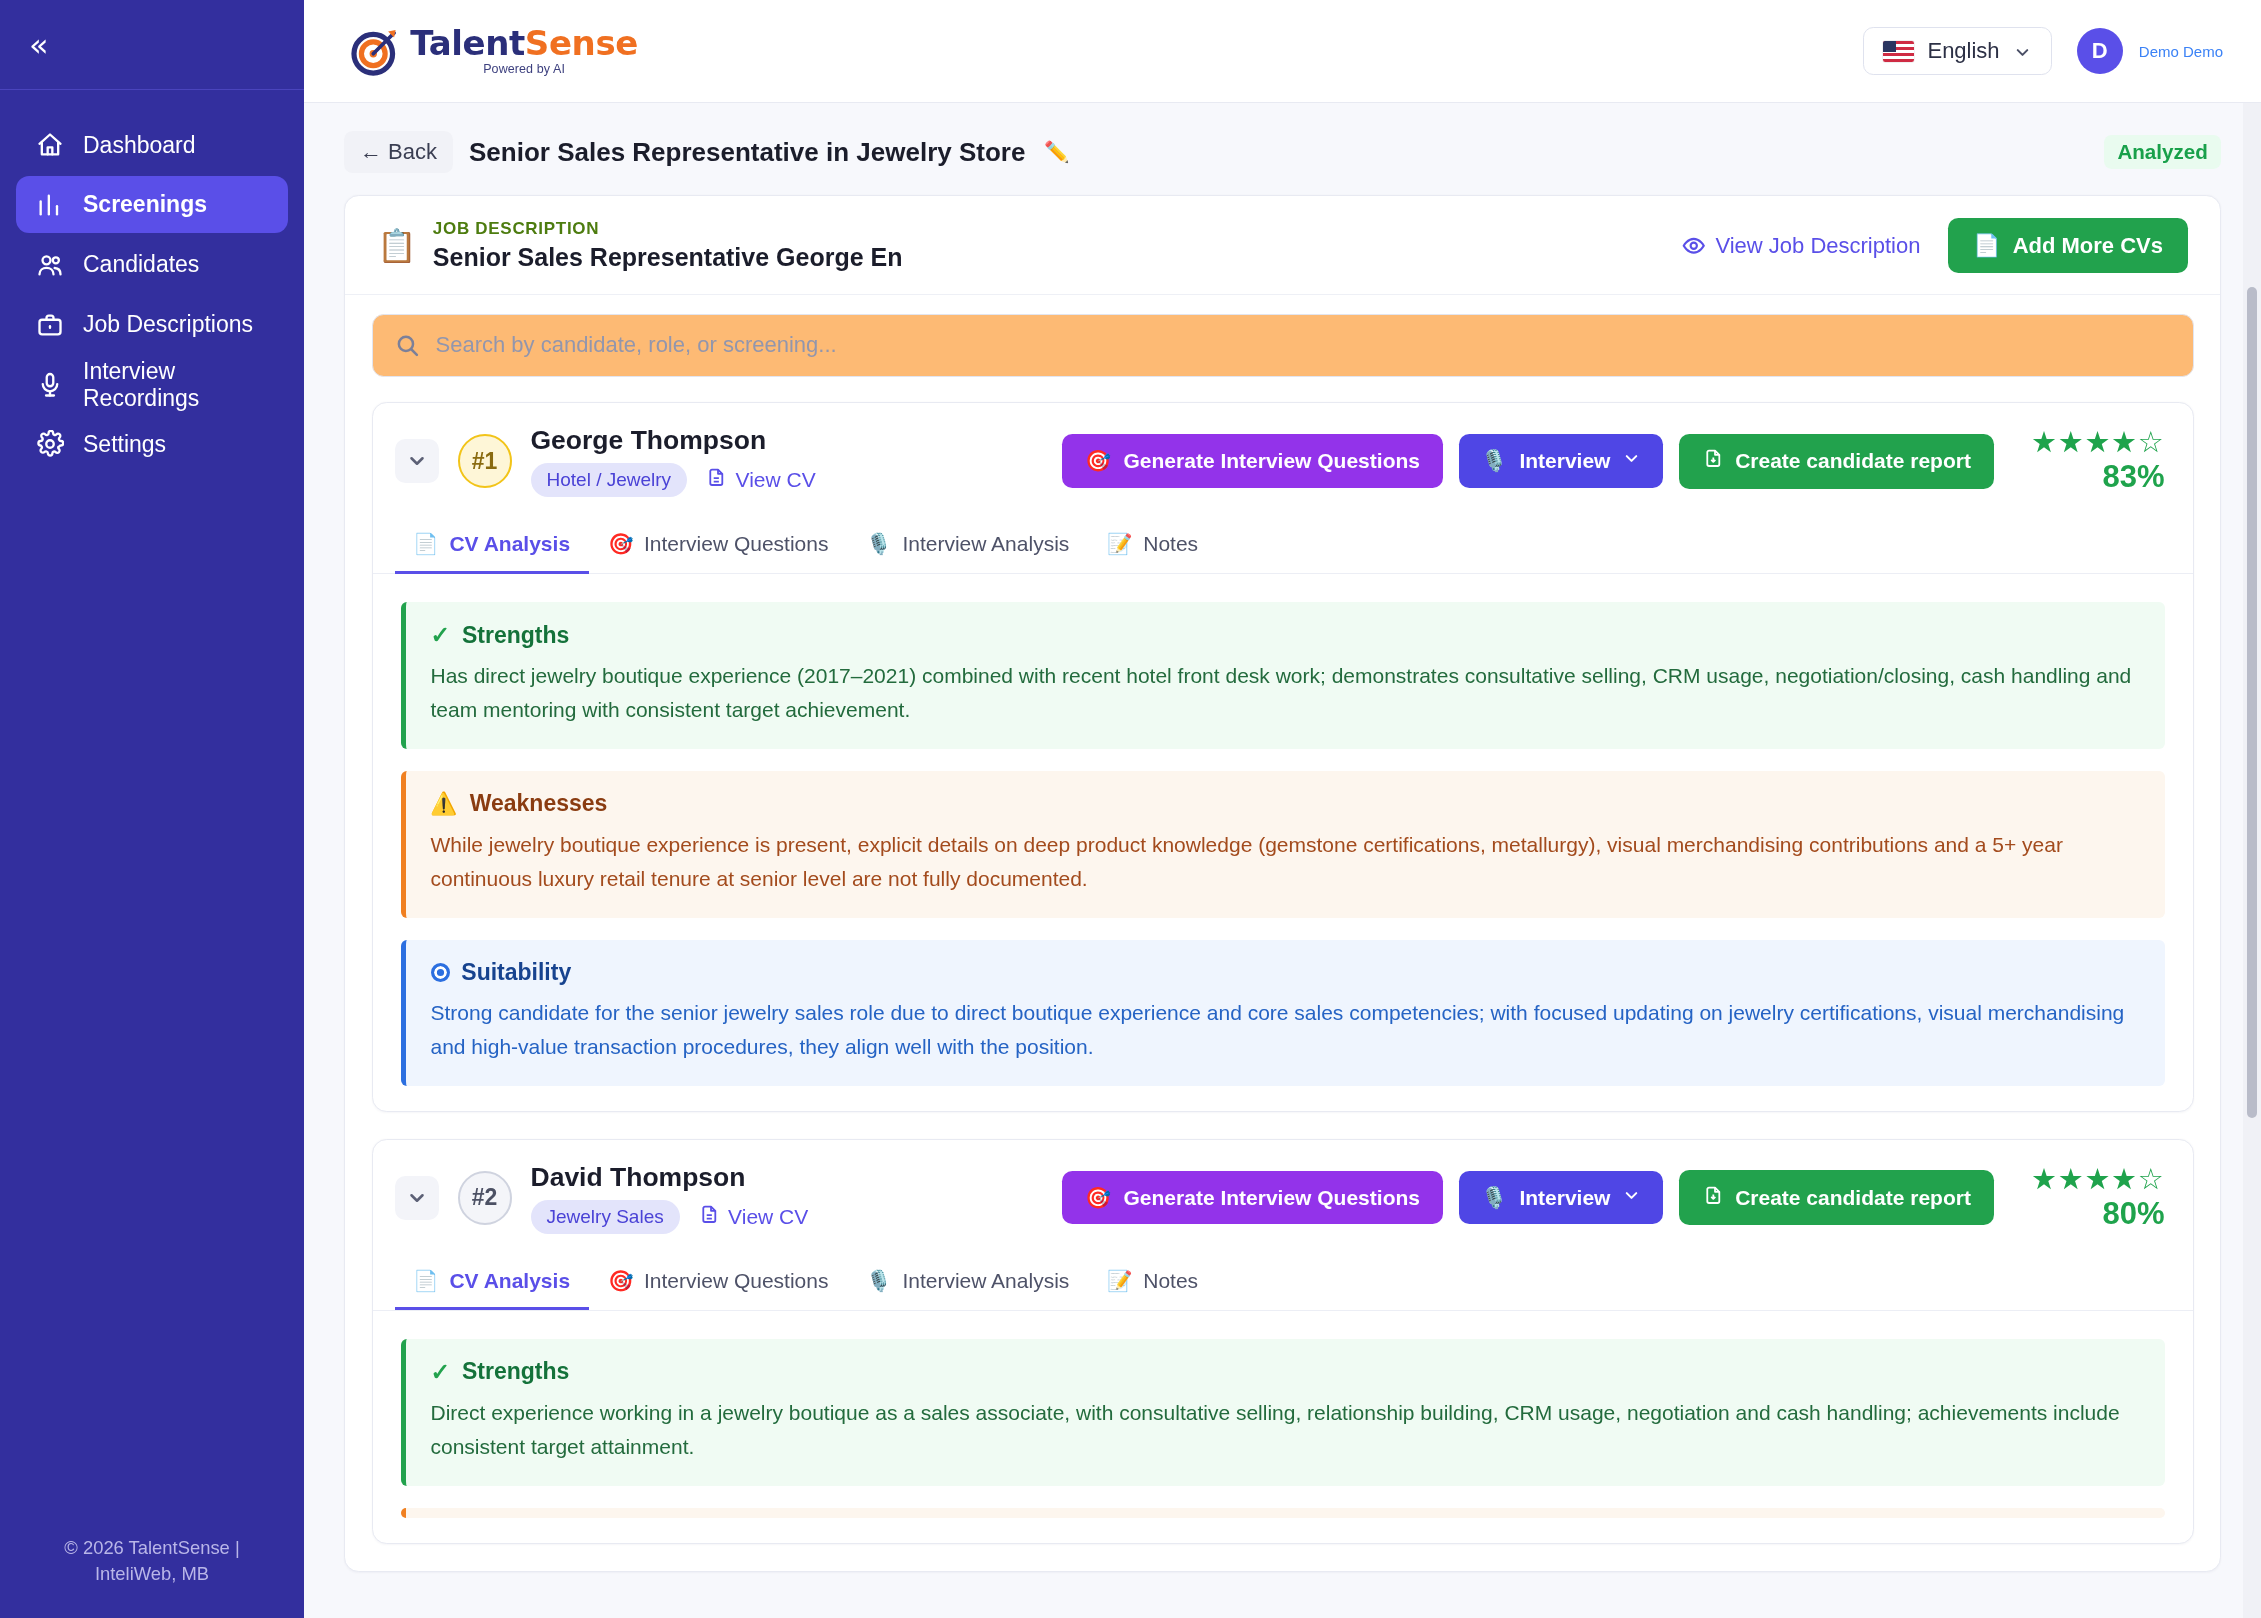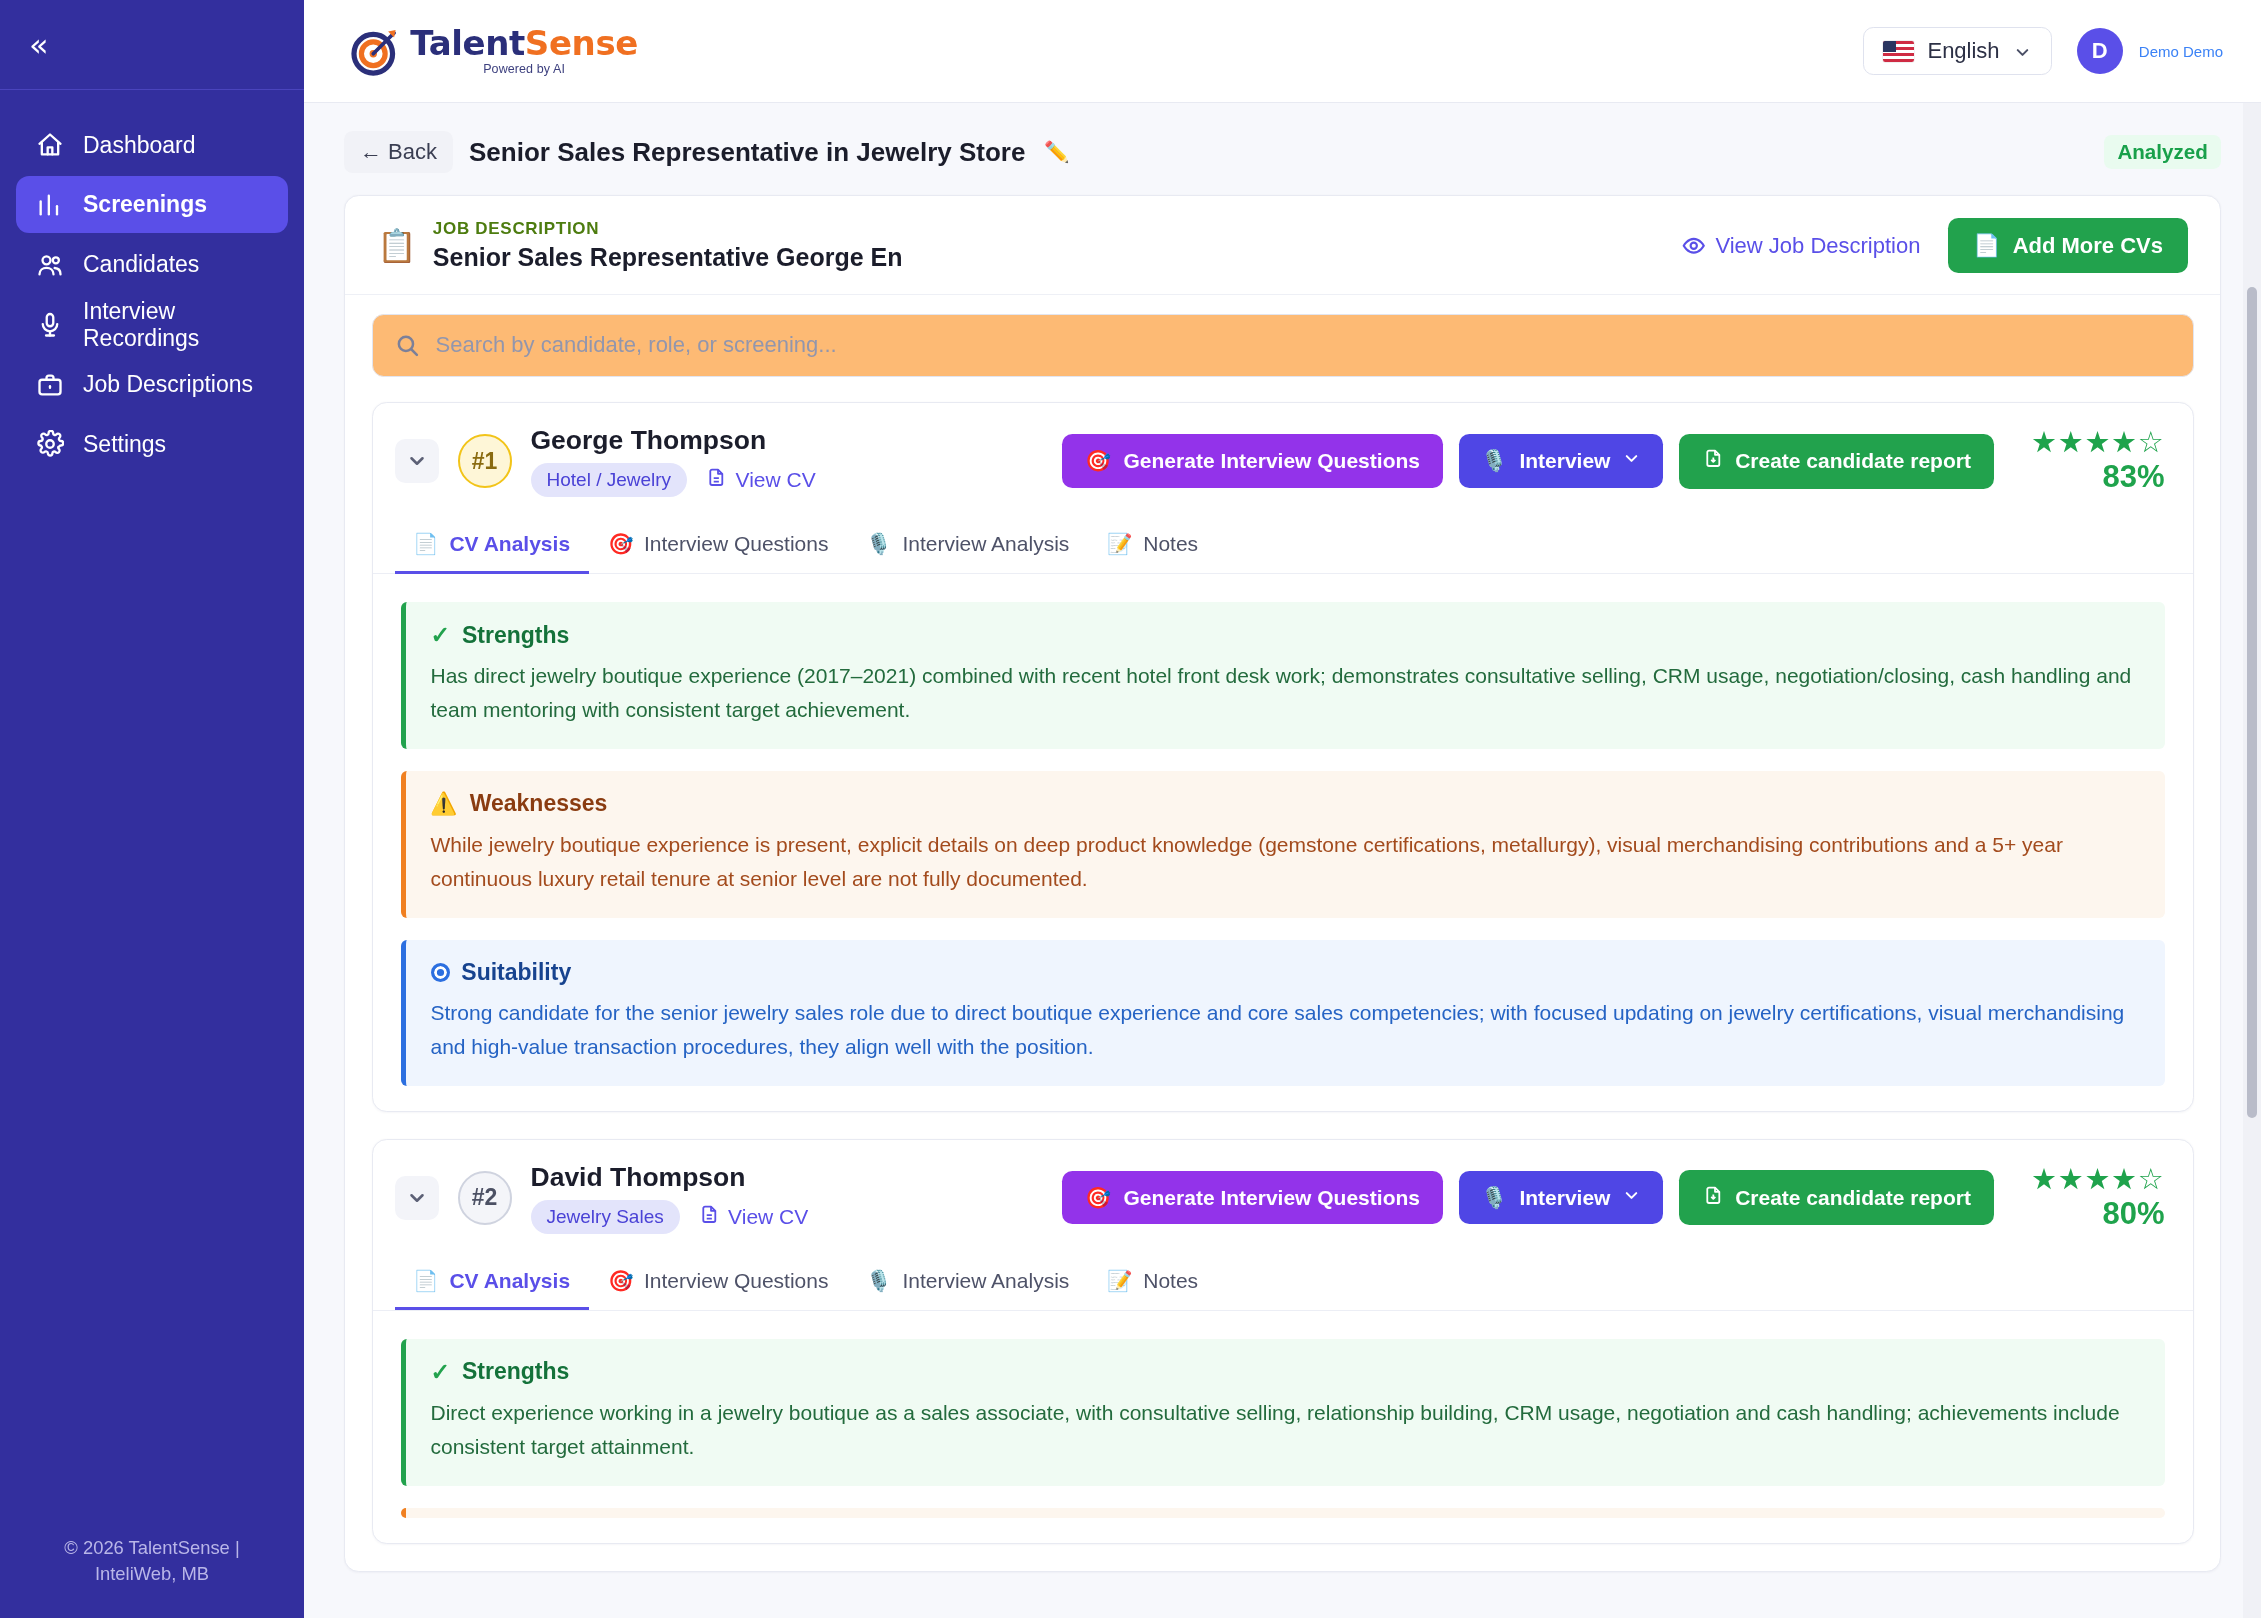--- a/index.html
+++ b/index.html
@@ -307,38 +307,38 @@
               <circle cx="17" cy="8" r="2.6"></circle>
               <path d="M16 14.6c3 .2 5 2.3 5 5.4"></path>
             </svg>
         </span>
         <span>Candidates</span>
       </div>
 
       <div class="nav-item">
         <span class="nav-icon">
           <svg viewBox="0 0 24 24">
+              <rect x="3" y="7.5" width="18" height="12.5" rx="2.2"></rect>
+              <path d="M9 7.5V6a2 2 0 0 1 2-2h2a2 2 0 0 1 2 2v1.5"></path>
+              <path d="M12 13v1.4"></path>
+            </svg>
+        </span>
+        <span>Job Descriptions</span>
+      </div>
+
+      <div class="nav-item">
+        <span class="nav-icon">
+          <svg viewBox="0 0 24 24">
               <rect x="9.2" y="2.6" width="5.6" height="10.5" rx="2.8"></rect>
               <path d="M5.8 11.2a6.2 6.2 0 0 0 12.4 0"></path>
               <path d="M12 17.4V21"></path>
               <path d="M8.6 21h6.8"></path>
             </svg>
         </span>
         <span>Interview Recordings</span>
-      </div>
-
-      <div class="nav-item">
-        <span class="nav-icon">
-          <svg viewBox="0 0 24 24">
-              <rect x="3" y="7.5" width="18" height="12.5" rx="2.2"></rect>
-              <path d="M9 7.5V6a2 2 0 0 1 2-2h2a2 2 0 0 1 2 2v1.5"></path>
-              <path d="M12 13v1.4"></path>
-            </svg>
-        </span>
-        <span>Job Descriptions</span>
       </div>
 
       <div class="nav-item">
         <span class="nav-icon">
           <svg viewBox="0 0 24 24">
               <circle cx="12" cy="12" r="3.2"></circle>
               <path d="M19.2 14.4a1.6 1.6 0 0 0 .32 1.76l.06.06a1.94 1.94 0 1 1-2.74 2.74l-.06-.06a1.6 1.6 0 0 0-1.76-.32 1.6 1.6 0 0 0-.97 1.47V20a1.94 1.94 0 1 1-3.88 0v-.1a1.6 1.6 0 0 0-1.05-1.47 1.6 1.6 0 0 0-1.76.32l-.06.06a1.94 1.94 0 1 1-2.74-2.74l.06-.06a1.6 1.6 0 0 0 .32-1.76 1.6 1.6 0 0 0-1.47-.97H4a1.94 1.94 0 1 1 0-3.88h.1a1.6 1.6 0 0 0 1.47-1.05 1.6 1.6 0 0 0-.32-1.76l-.06-.06A1.94 1.94 0 1 1 7.93 3.8l.06.06a1.6 1.6 0 0 0 1.76.32H9.83a1.6 1.6 0 0 0 .97-1.47V2.6a1.94 1.94 0 1 1 3.88 0v.1a1.6 1.6 0 0 0 .97 1.47 1.6 1.6 0 0 0 1.76-.32l.06-.06a1.94 1.94 0 1 1 2.74 2.74l-.06.06a1.6 1.6 0 0 0-.32 1.76v.08a1.6 1.6 0 0 0 1.47.97h.1a1.94 1.94 0 1 1 0 3.88h-.1a1.6 1.6 0 0 0-1.47.97z"></path>
             </svg>
         </span>
         <span>Settings</span>

